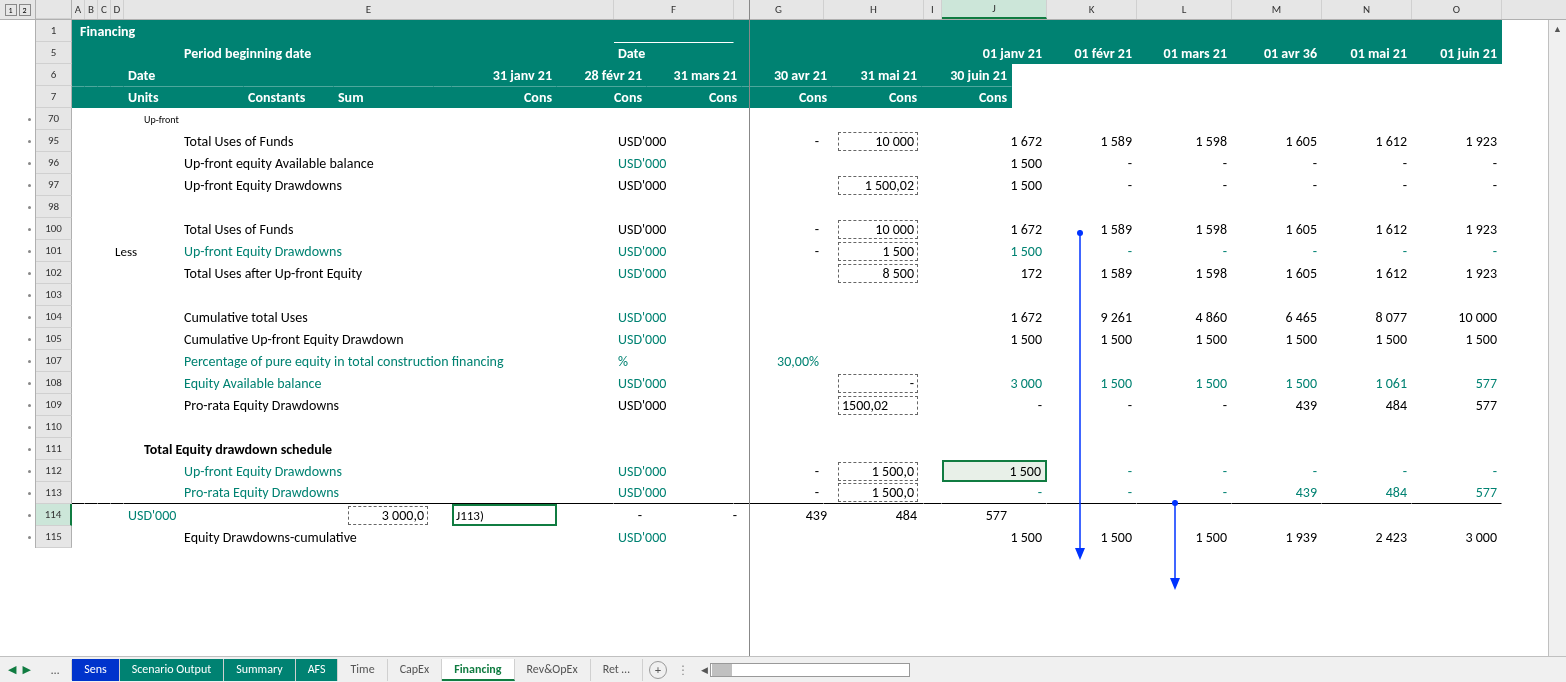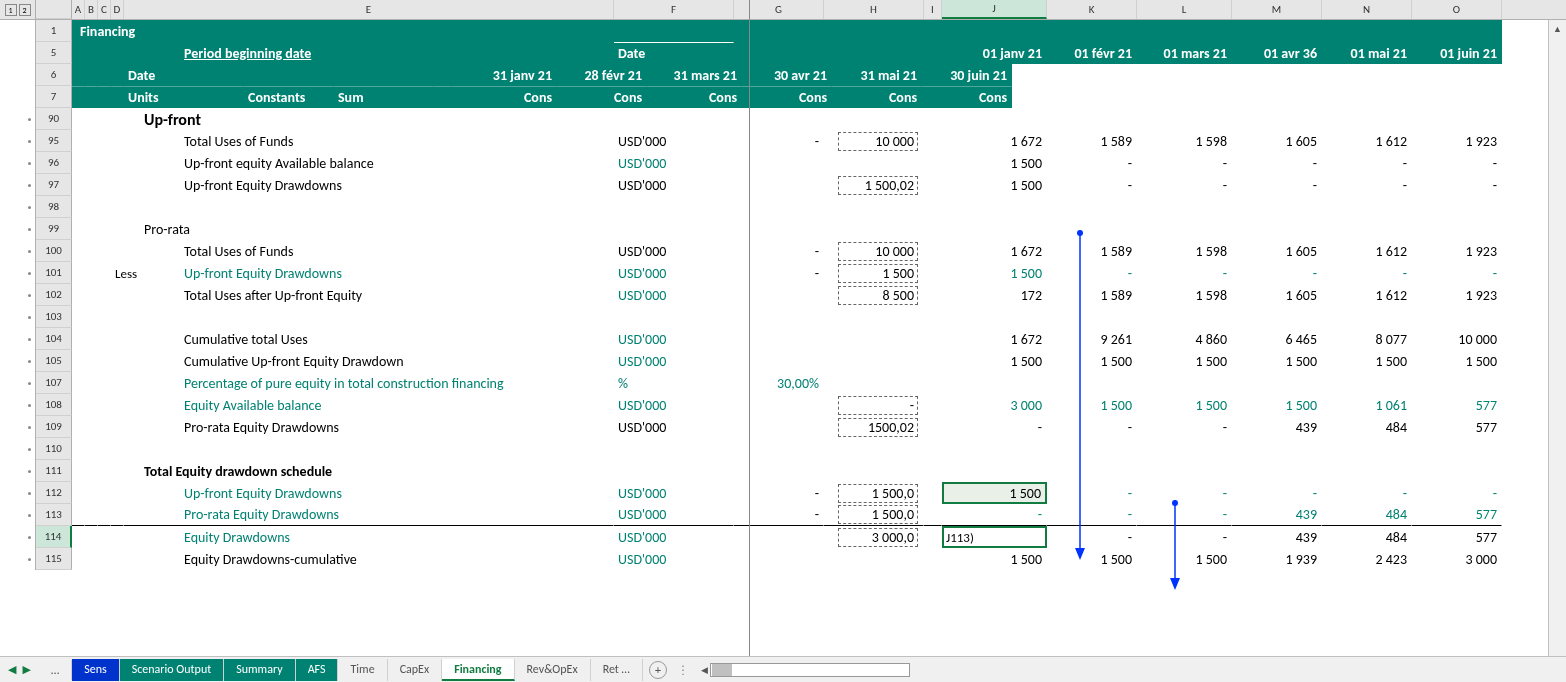--- a/index.html
+++ b/index.html
@@ -83,21 +83,21 @@
           <div class="row-hdr">1</div>
           <div class="cell title" style="width: 1430px; padding-left: 8px;">Financing</div>
         </div>
         <div class="row hdr-band">
           <div class="gut"></div>
           <div class="row-hdr">5</div>
           <div class="cell " style="width: 13px;"></div>
           <div class="cell " style="width: 13px;"></div>
           <div class="cell " style="width: 13px;"></div>
           <div class="cell " style="width: 13px;"></div>
-          <div class="cell " style="width: 490px; padding-left: 60px; font-weight: bold; text-decoration: underline;">Period beginning date</div>
+          <div class="cell " style="width: 490px; padding-left: 60px; font-weight: bold;">Period beginning date</div>
           <div class="cell " style="width: 120px; font-weight: bold; border-top: 1px solid rgb(255, 255, 255);">Date</div>
           <div class="cell " style="width: 90px; font-weight: bold;"></div>
           <div class="cell " style="width: 100px; font-weight: bold;"></div>
           <div class="cell " style="width: 18px;"></div>
           <div class="cell right" style="width: 105px;">01 janv 21</div>
           <div class="cell right" style="width: 90px;">01 févr 21</div>
           <div class="cell right" style="width: 95px;">01 mars 21</div>
           <div class="cell right" style="width: 90px;">01 avr 36</div>
           <div class="cell right" style="width: 90px;">01 mai 21</div>
           <div class="cell right" style="width: 90px;">01 juin 21</div>
@@ -135,26 +135,26 @@
           <div class="cell right" style="width: 90px;">Cons</div>
           <div class="cell right" style="width: 95px;">Cons</div>
           <div class="cell right" style="width: 90px;">Cons</div>
           <div class="cell right" style="width: 90px;">Cons</div>
           <div class="cell right" style="width: 90px;">Cons</div>
         </div>
         <div class="row">
           <div class="gut">
             <div class="dot"></div>
           </div>
-          <div class="row-hdr">90</div>
-          <div class="cell " style="width: 13px;"></div>
-          <div class="cell " style="width: 13px;"></div>
-          <div class="cell " style="width: 13px;"></div>
-          <div class="cell " style="width: 13px; font-size: 13px;"></div>
-          <div class="cell " style="width: 490px; padding-left: 20px; font-size: 16px; font-weight: bold;">Up-front</div>
+          <div class="row-hdr">70</div>
+          <div class="cell " style="width: 13px;"></div>
+          <div class="cell " style="width: 13px;"></div>
+          <div class="cell " style="width: 13px;"></div>
+          <div class="cell " style="width: 13px; font-size: 13px;"></div>
+          <div class="cell " style="width: 490px; padding-left: 20px; font-size: 10px;">Up-front</div>
           <div class="cell " style="width: 120px;"></div>
           <div class="cell num " style="width: 90px;"></div>
           <div class="cell num" style="width: 100px;"></div>
           <div class="cell " style="width: 18px;"></div>
           <div class="cell num " style="width: 105px;"></div>
           <div class="cell num " style="width: 90px;"></div>
           <div class="cell num " style="width: 95px;"></div>
           <div class="cell num " style="width: 90px;"></div>
           <div class="cell num " style="width: 90px;"></div>
           <div class="cell num " style="width: 90px;"></div>
@@ -244,41 +244,20 @@
           <div class="cell num " style="width: 90px;"></div>
           <div class="cell num " style="width: 95px;"></div>
           <div class="cell num " style="width: 90px;"></div>
           <div class="cell num " style="width: 90px;"></div>
           <div class="cell num " style="width: 90px;"></div>
         </div>
         <div class="row">
           <div class="gut">
             <div class="dot"></div>
           </div>
-          <div class="row-hdr">99</div>
-          <div class="cell " style="width: 13px;"></div>
-          <div class="cell " style="width: 13px;"></div>
-          <div class="cell " style="width: 13px;"></div>
-          <div class="cell " style="width: 13px; font-size: 13px;"></div>
-          <div class="cell " style="width: 490px; padding-left: 20px; font-size: 14px;">Pro-rata</div>
-          <div class="cell " style="width: 120px;"></div>
-          <div class="cell num " style="width: 90px;"></div>
-          <div class="cell num" style="width: 100px;"></div>
-          <div class="cell " style="width: 18px;"></div>
-          <div class="cell num " style="width: 105px;"></div>
-          <div class="cell num " style="width: 90px;"></div>
-          <div class="cell num " style="width: 95px;"></div>
-          <div class="cell num " style="width: 90px;"></div>
-          <div class="cell num " style="width: 90px;"></div>
-          <div class="cell num " style="width: 90px;"></div>
-        </div>
-        <div class="row">
-          <div class="gut">
-            <div class="dot"></div>
-          </div>
           <div class="row-hdr">100</div>
           <div class="cell " style="width: 13px;"></div>
           <div class="cell " style="width: 13px;"></div>
           <div class="cell " style="width: 13px;"></div>
           <div class="cell " style="width: 13px; font-size: 13px;"></div>
           <div class="cell " style="width: 490px; padding-left: 60px;">Total Uses of Funds</div>
           <div class="cell " style="width: 120px;">USD'000</div>
           <div class="cell num " style="width: 90px;">-</div>
           <div class="cell num" style="width: 100px;">
             <span class="dash-box" style="display: inline-block; min-width: 80px; text-align: right;">10 000</span>
@@ -450,21 +429,21 @@
           </div>
           <div class="row-hdr">109</div>
           <div class="cell " style="width: 13px;"></div>
           <div class="cell " style="width: 13px;"></div>
           <div class="cell " style="width: 13px;"></div>
           <div class="cell " style="width: 13px; font-size: 13px;"></div>
           <div class="cell " style="width: 490px; padding-left: 60px;">Pro-rata  Equity  Drawdowns</div>
           <div class="cell " style="width: 120px;">USD'000</div>
           <div class="cell num " style="width: 90px;"></div>
           <div class="cell num" style="width: 100px;">
-            <span class="dash-box" style="display: inline-block; min-width: 80px; text-align: right;">1500,02</span>
+            <span class="dash-box" style="display: inline-block; min-width: 80px; text-align: left;">1500,02</span>
           </div>
           <div class="cell " style="width: 18px;"></div>
           <div class="cell num " style="width: 105px;">-</div>
           <div class="cell num " style="width: 90px;">-</div>
           <div class="cell num " style="width: 95px;">-</div>
           <div class="cell num " style="width: 90px;">439</div>
           <div class="cell num " style="width: 90px;">484</div>
           <div class="cell num " style="width: 90px;">577</div>
         </div>
         <div class="row">
@@ -557,21 +536,20 @@
         </div>
         <div class="row">
           <div class="gut">
             <div class="dot"></div>
           </div>
           <div class="row-hdr sel">114</div>
           <div class="cell " style="width: 13px;"></div>
           <div class="cell " style="width: 13px;"></div>
           <div class="cell " style="width: 13px;"></div>
           <div class="cell " style="width: 13px; font-size: 13px;"></div>
-          <div class="cell teal " style="width: 490px; padding-left: 60px;">Equity  Drawdowns</div>
           <div class="cell teal" style="width: 120px;">USD'000</div>
           <div class="cell num " style="width: 90px;"></div>
           <div class="cell num" style="width: 100px;">
             <span class="dash-box" style="display: inline-block; min-width: 80px; text-align: right;">3 000,0</span>
           </div>
           <div class="cell " style="width: 18px;"></div>
           <div class="cell formula-cell" style="width: 105px;">J113)</div>
           <div class="cell num " style="width: 90px;">-</div>
           <div class="cell num " style="width: 95px;">-</div>
           <div class="cell num " style="width: 90px;">439</div>

